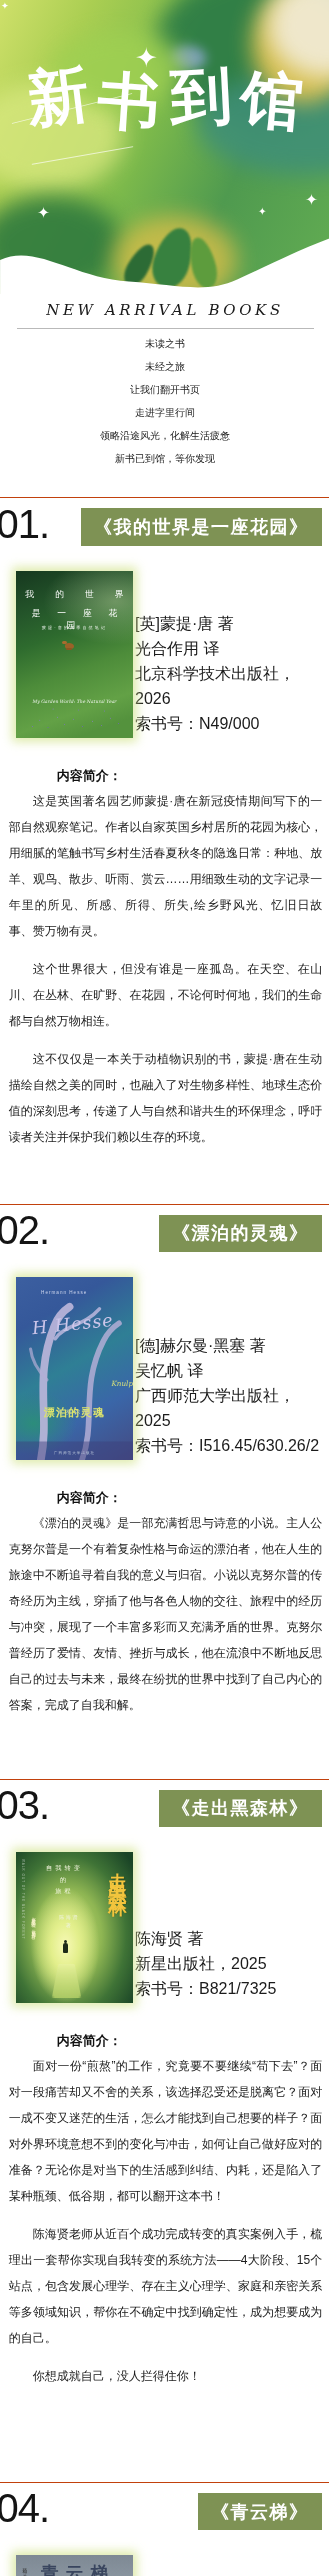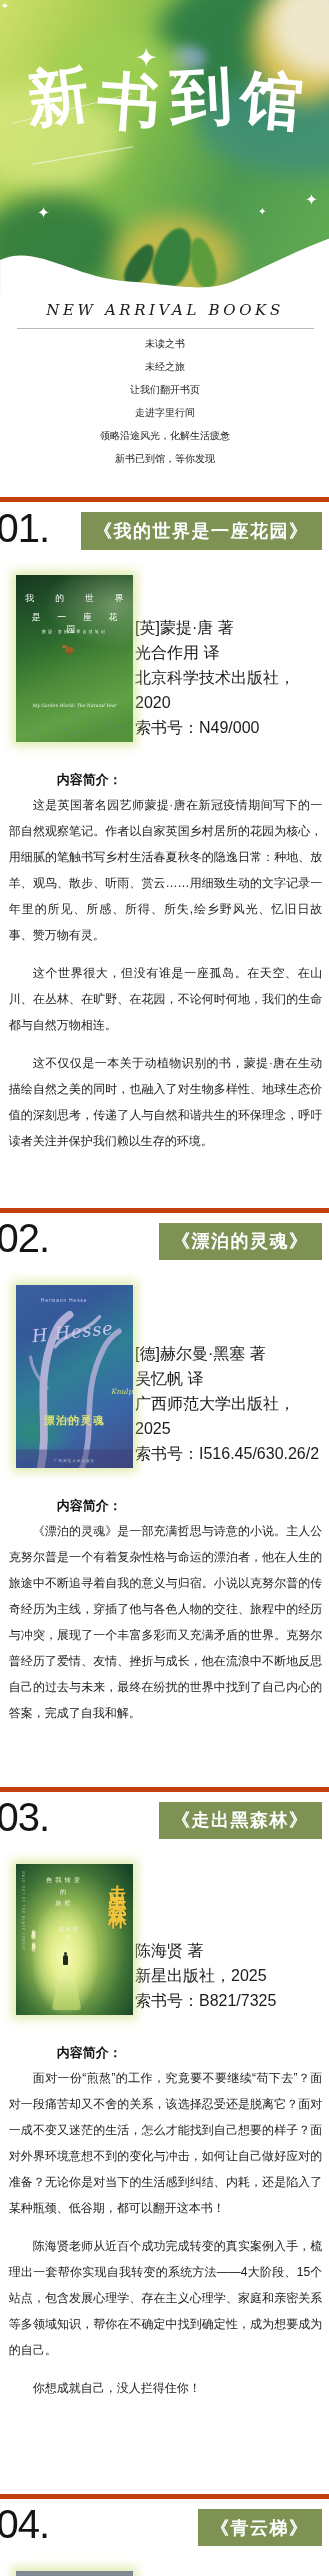--- a/index.html
+++ b/index.html
@@ -41,21 +41,21 @@
   .wave{position:absolute;left:0;bottom:-0.5px;width:330px;height:67px;display:block;}
 
   
   .en-title{font-family:"DejaVu Serif","Liberation Serif",serif;font-style:italic;font-size:15px;
     letter-spacing:3.6px;text-align:center;margin-top:7.2px;color:#191919;}
   .thin-rule{width:297px;margin:9.3px auto 0;border:0;border-top:0.5px solid #b9b9b9;}
   .intro{margin-top:3px;text-align:center;font-size:10px;line-height:23px;color:#1c1c1c;}
 
   
   .books{margin-top:27px;}
-  .book{border-top:5px solid #c2410c;}
+  .book{border-top:1px solid #c2410c;}
   .book-head{display:flex;align-items:flex-start;justify-content:space-between;padding:6.2px 8.2px 0 0;}
   .num{font-size:40px;font-weight:300;letter-spacing:-1px;line-height:.95;color:#141414;margin-left:-3.6px;}
   .banner{margin-top:3.6px;background:#7E9254;color:#ffffff;font-weight:bold;font-size:18px;
     letter-spacing:1.5px;padding:6.7px 13.4px;white-space:nowrap;}
   .book-body{display:flex;align-items:flex-end;gap:2px;padding-left:16px;margin-top:25px;}
   .cover{flex:0 0 117px;width:117px;position:relative;overflow:hidden;
     box-shadow:0 0 9.3px 3.6px rgba(208,226,130,.65);}
   .meta{font-size:16px;line-height:25px;color:#1b1b1b;padding-right:5.2px;padding-bottom:2.1px;}
   .summary-label{font-weight:bold;font-size:13px;padding:0 8.8px;margin-top:29px;color:#111;margin-left:48px;}
   .para{font-size:12px;line-height:26px;text-align:justify;text-indent:2em;
@@ -182,21 +182,21 @@
       <div class="t1">我 的 世 界</div>
       <div class="t2">是 一 座 花 园</div>
       <div class="sub">蒙提·唐的四季自然笔记</div>
       <div class="dog"></div>
       <div class="eng">My Garden World: The Natural Year</div>
       <div class="flowers"></div>
     </div>
     <div class="meta">
       <div>[英]蒙提·唐 著</div>
       <div>光合作用 译</div>
-      <div>北京科学技术出版社，2020</div>
+      <div>北京科学技术出版社，2026</div>
       <div>索书号：N49/000</div>
     </div>
   </div>
   <div class="summary-label">内容简介：</div>
   <p class="para">这是英国著名园艺师蒙提·唐在新冠疫情期间写下的一部自然观察笔记。作者以自家英国乡村居所的花园为核心，用细腻的笔触书写乡村生活春夏秋冬的隐逸日常：种地、放羊、观鸟、散步、听雨、赏云……用细致生动的文字记录一年里的所见、所感、所得、所失,绘乡野风光、忆旧日故事、赞万物有灵。</p>
   <p class="para">这个世界很大，但没有谁是一座孤岛。在天空、在山川、在丛林、在旷野、在花园，不论何时何地，我们的生命都与自然万物相连。</p>
   <p class="para">这不仅仅是一本关于动植物识别的书，蒙提·唐在生动描绘自然之美的同时，也融入了对生物多样性、地球生态价值的深刻思考，传递了人与自然和谐共生的环保理念，呼吁读者关注并保护我们赖以生存的环境。</p>
 </section>
 
 <section class="book pad2">

